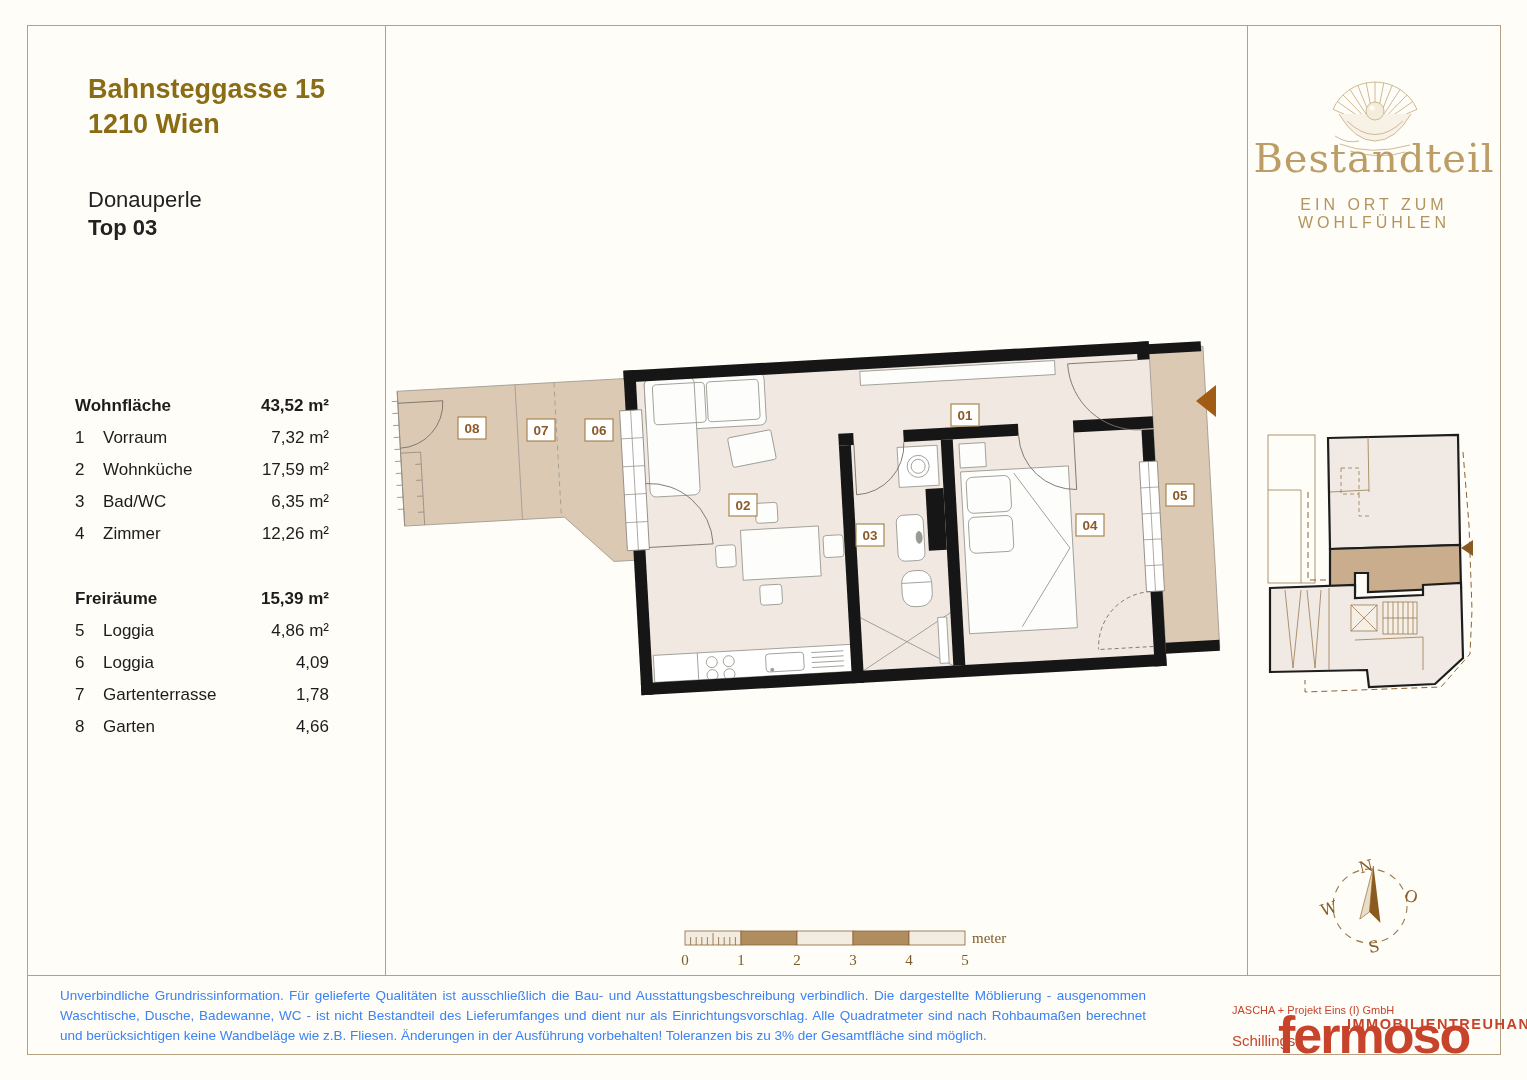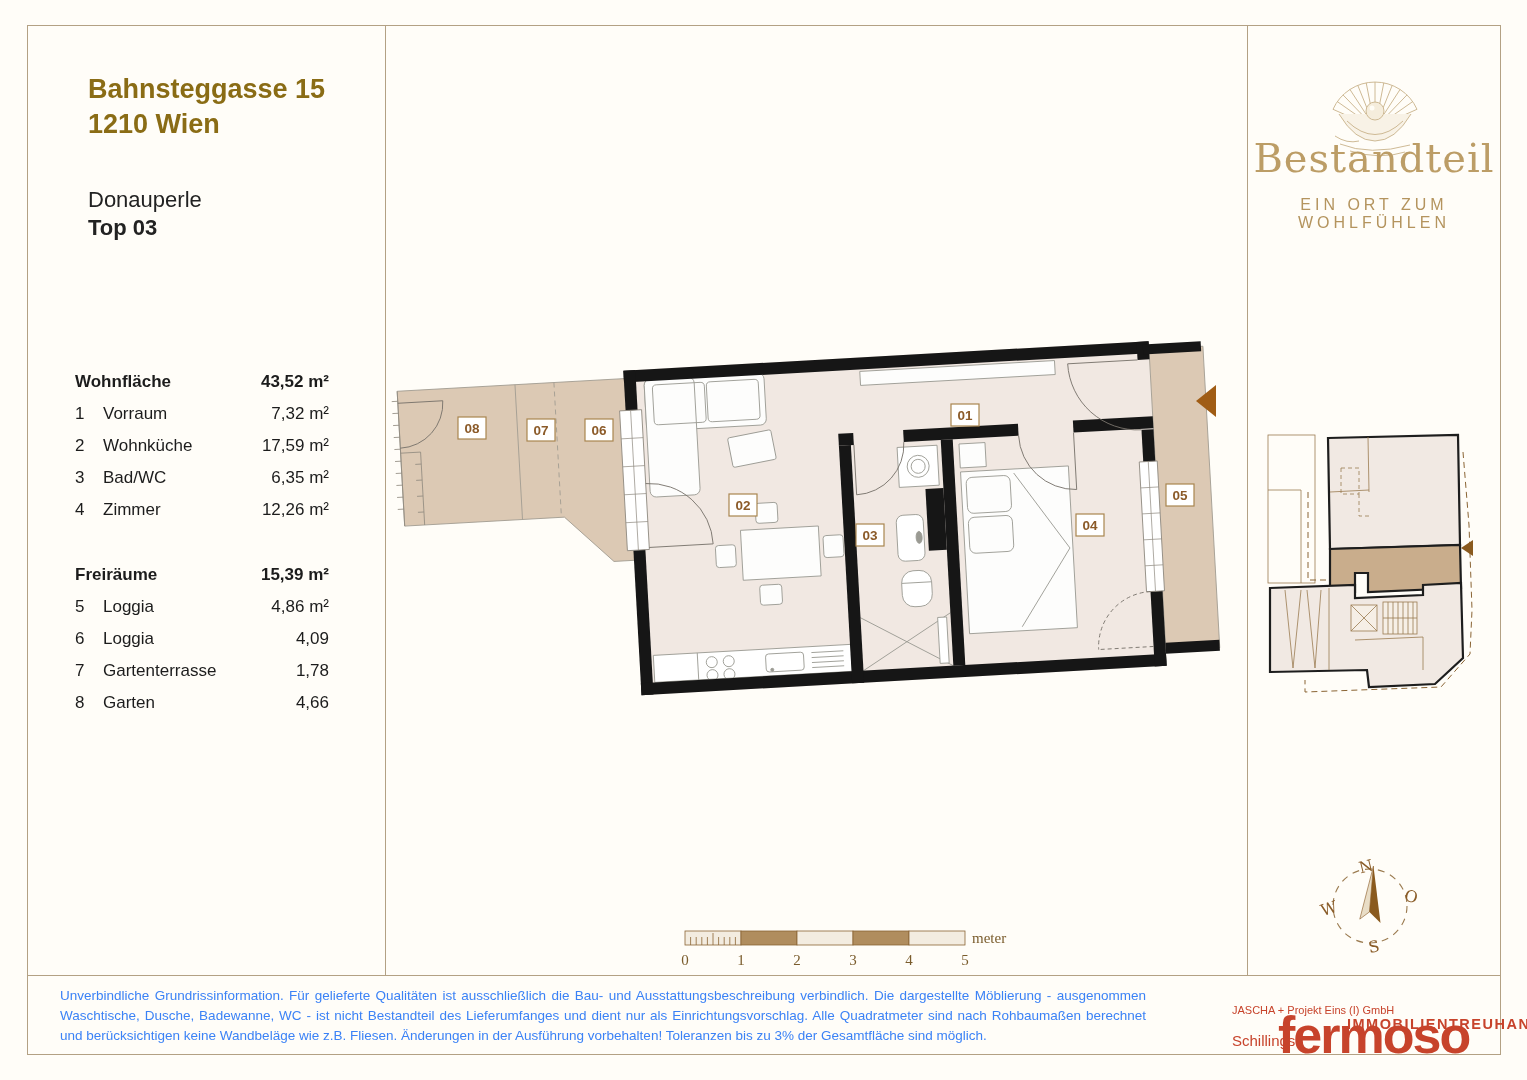--- a/index.html
+++ b/index.html
@@ -11,21 +11,21 @@
   .vrule{width:1px;background:#b3a184;top:25px;height:950px;}
   .hrule{left:27px;top:975px;width:1473px;height:1px;background:#b3a184;}
   
   .addr{left:88px;top:72px;font-size:27px;line-height:35px;font-weight:bold;color:#8a6c15;}
   .floorline{left:88px;top:186px;font-size:22px;line-height:28px;color:#222;}
   .unitline{left:88px;top:214px;font-size:22px;line-height:28px;font-weight:bold;color:#222;}
   .areas{left:75px;top:366px;width:254px;font-size:17px;}
   .arow{display:flex;align-items:baseline;height:32px;line-height:32px;}
   .arow .no{width:28px;flex:0 0 28px;}
   .arow .nm{flex:1;}
-  .arow .val{text-align:right;white-space:nowrap;}
+  .arow .val{text-align:right;white-space:nowrap;margin-top:24px;}
   .ahead{font-weight:bold;}
   .gap-top{margin-top:33px;}
   
   .brandname{left:1252px;top:135px;width:244px;text-align:center;
     font-family:"DejaVu Serif","Liberation Serif",serif;font-size:40px;color:#bc9d66;letter-spacing:1px;}
   .brandtag{left:1252px;top:196px;width:244px;text-align:center;
     font-size:16px;letter-spacing:4px;color:#b4945e;}
   
   .disclaimer{left:60px;top:986px;width:1086px;font-size:13.5px;line-height:1.48;
     text-align:justify;color:#3b82f6;}

